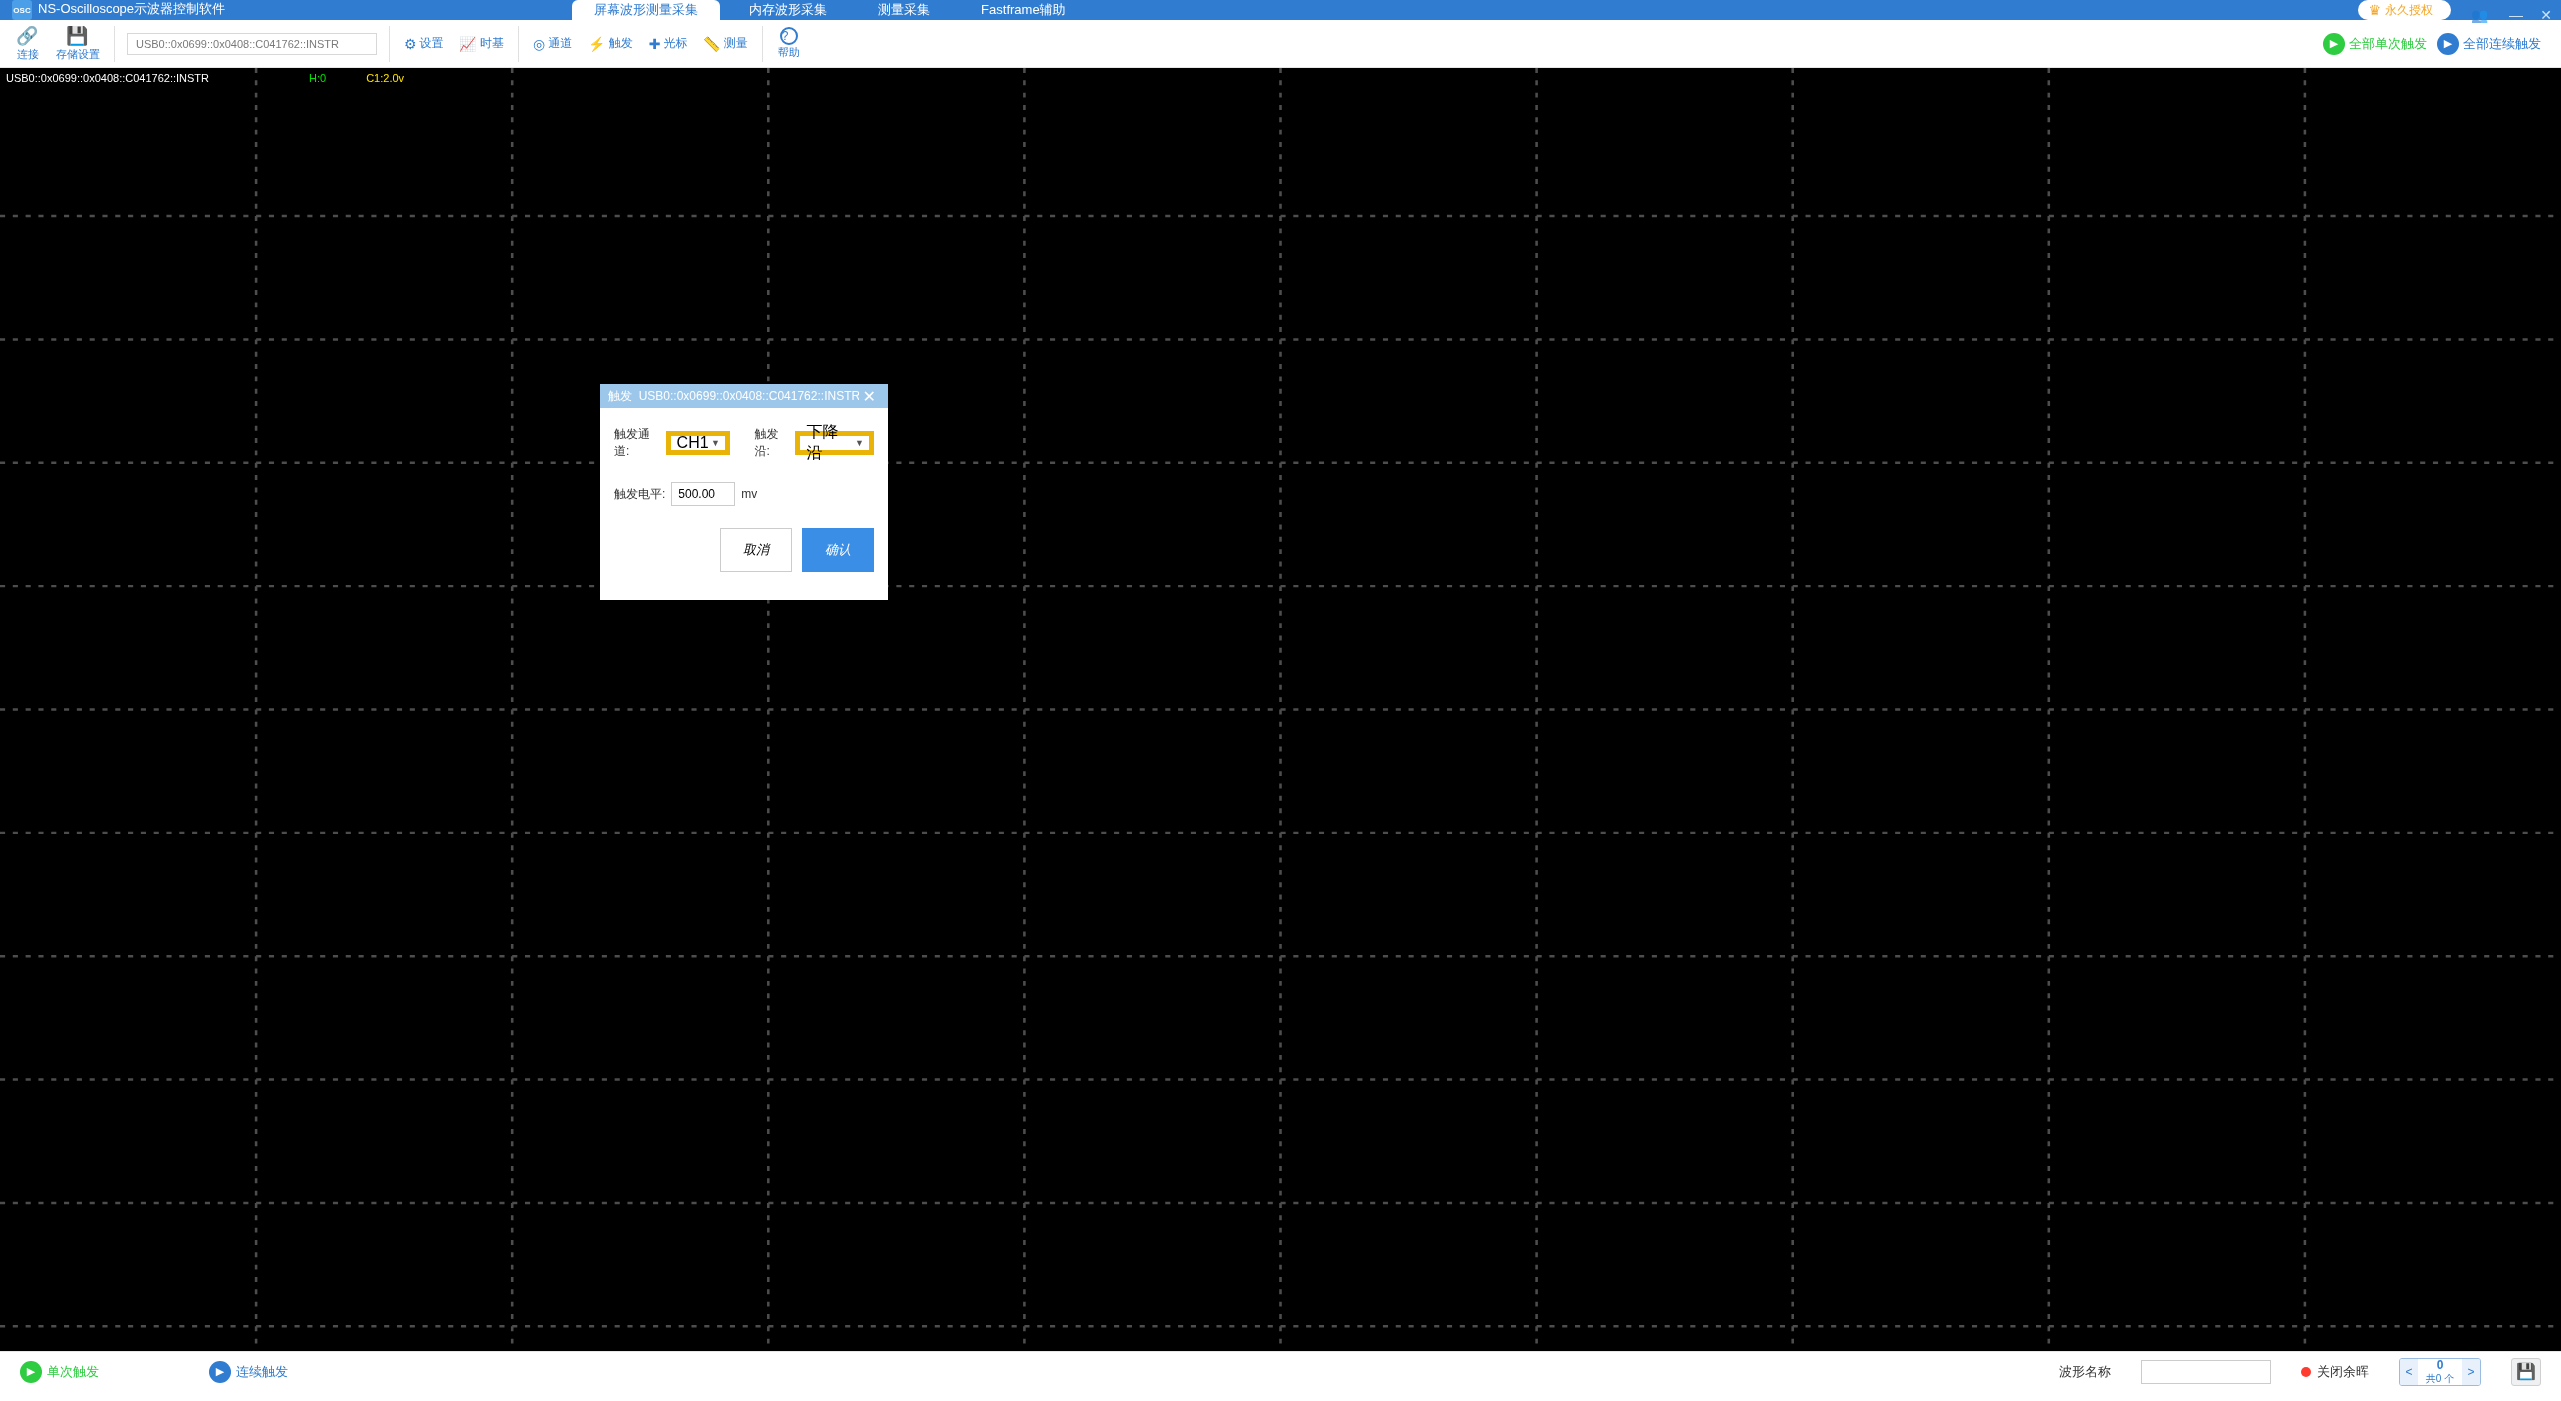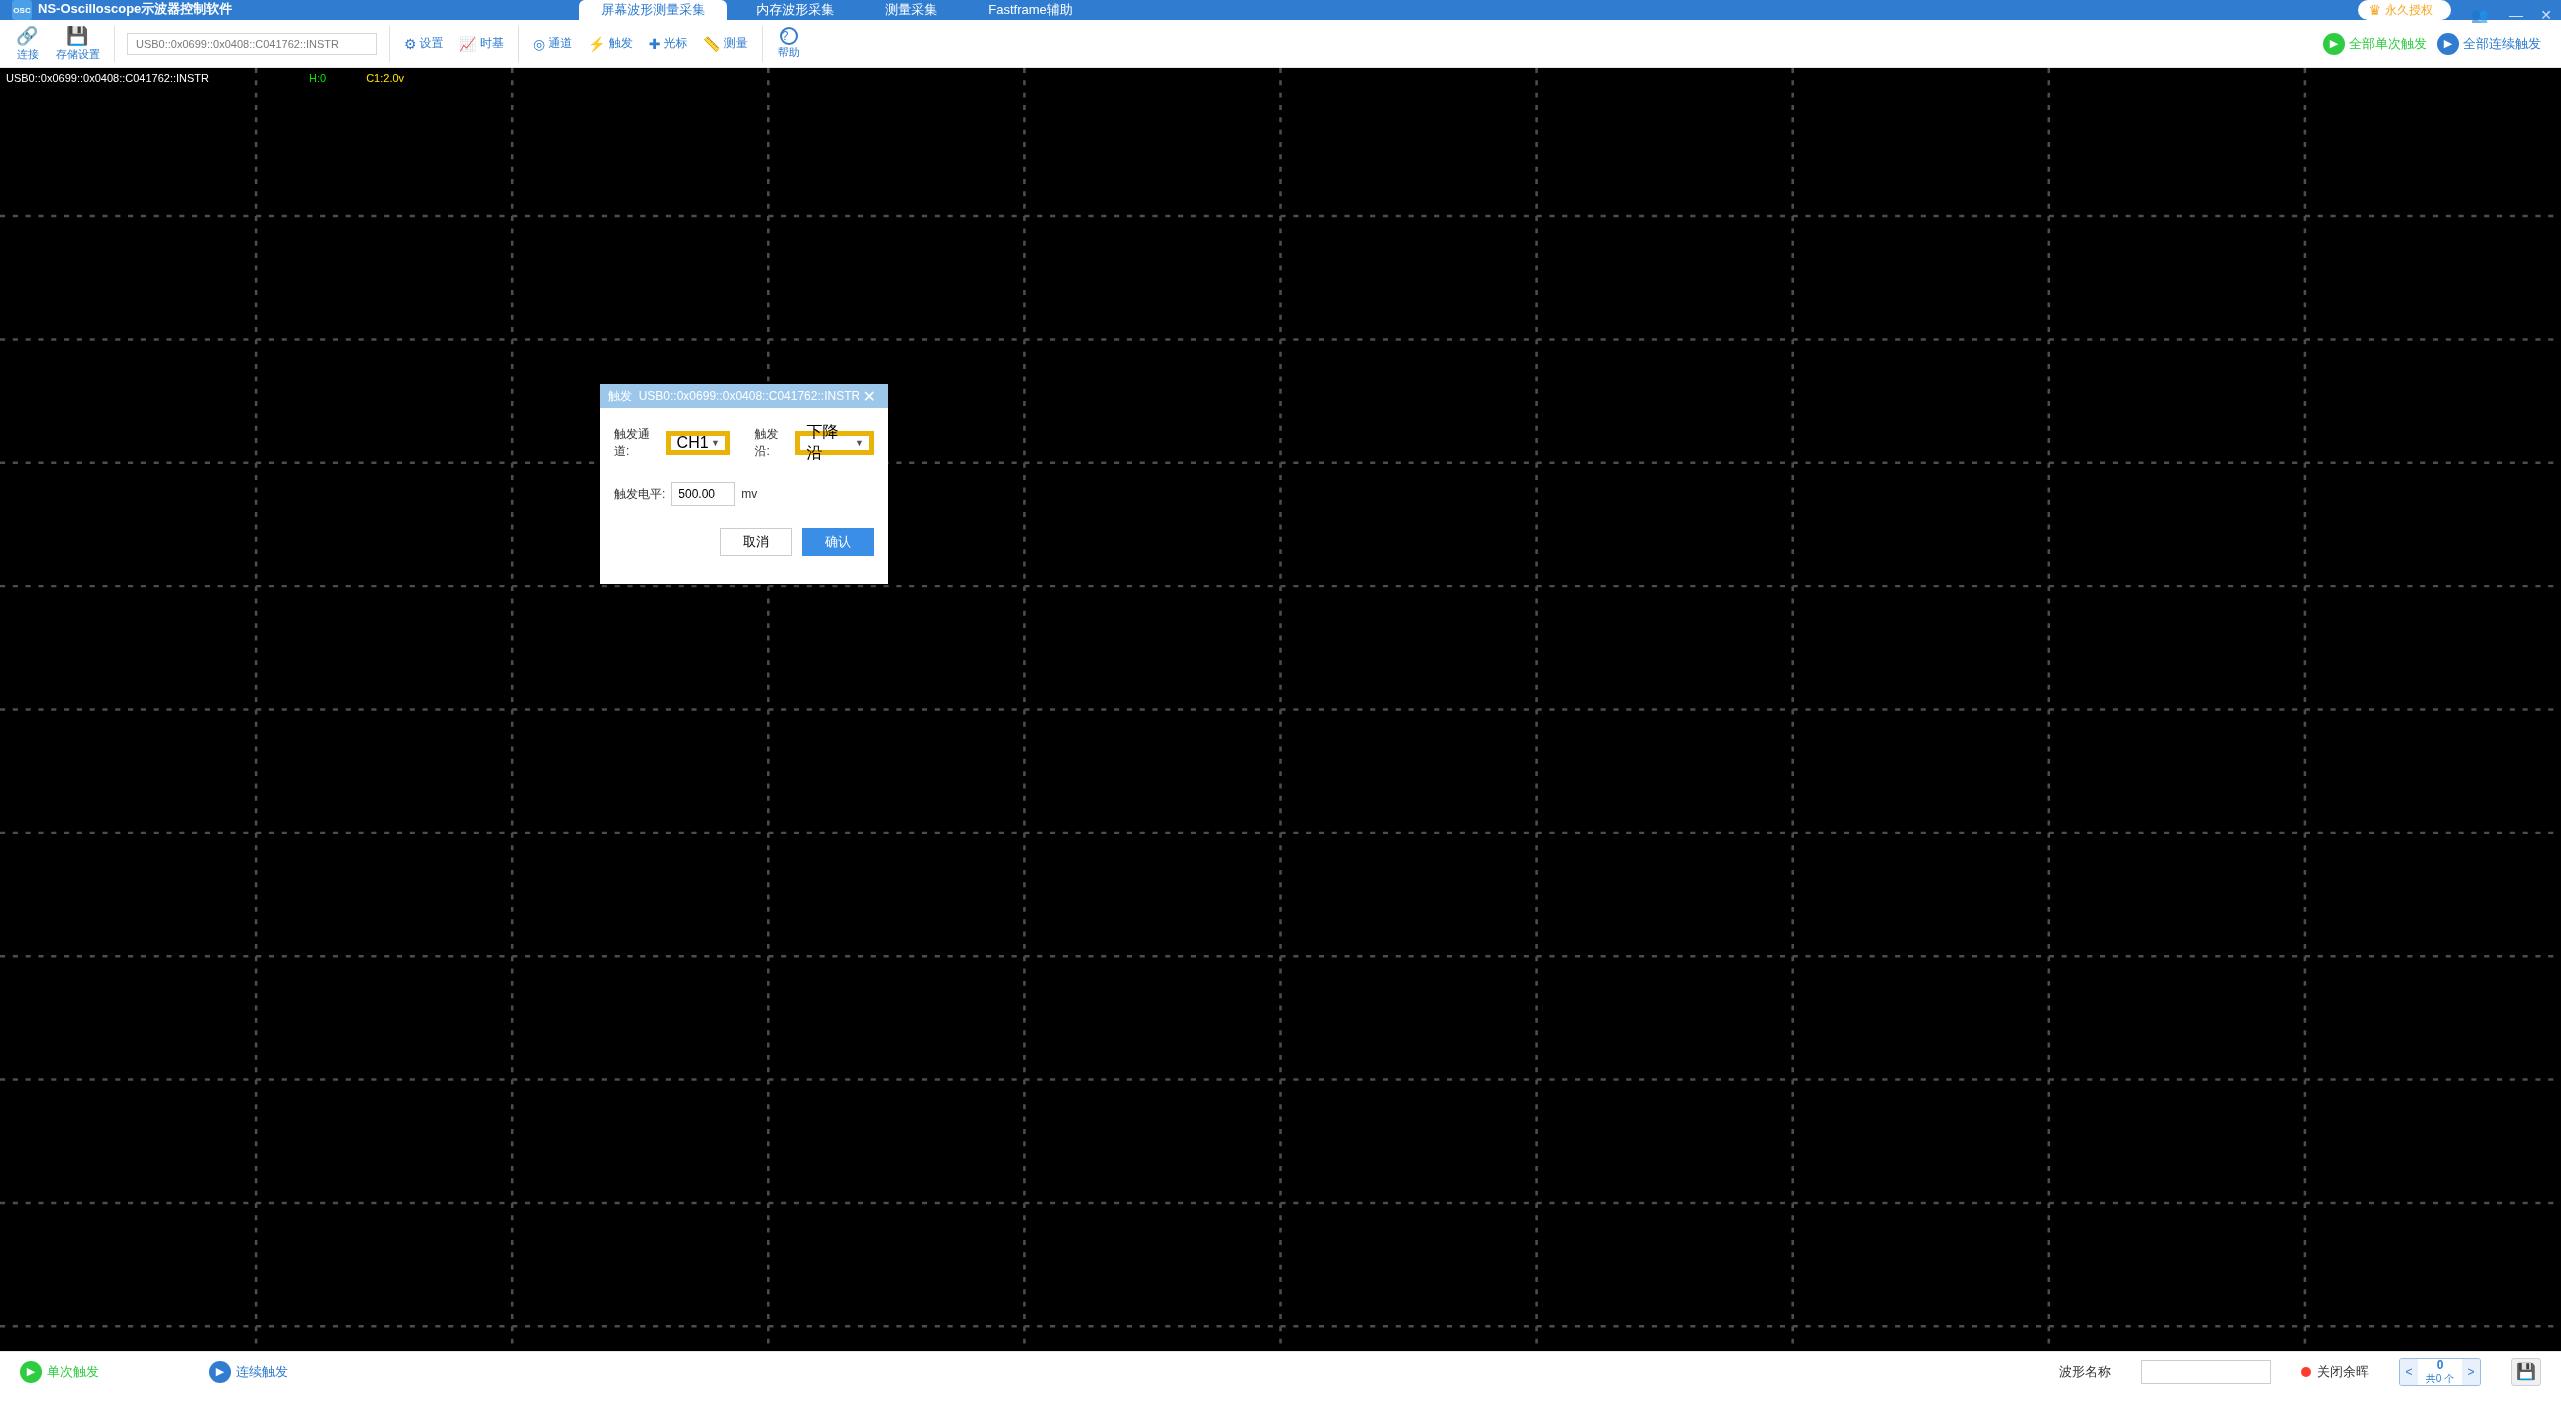--- a/index.html
+++ b/index.html
@@ -9,21 +9,21 @@
   height: 20px; background: #2f7cd0; color: #fff;
   display: flex; font-size: 13px;
   padding-left: 12px;
 }
 .titlebar .app-icon {
   width: 20px; height: 20px; background: #4b9fe8;
   border-radius: 3px; margin-right: 6px;
   display: flex; align-items: center; justify-content: center;
   font-size: 8px; color: #fff; font-weight: bold;
 }
-.titlebar .title-text { flex: 0 0 auto; margin-right: 40px; font-weight: bold; }
+.titlebar .title-text { flex: 0 0 auto; margin-right: 40px; }
 .titlebar .tabs { display: flex; height: 100%; }
 .titlebar .tab {
   padding: 0 22px; display: flex; align-items: center;
   font-size: 13px; cursor: pointer; color: #fff; margin-left: 7px;
 }
 .titlebar .tab.active {
   background: #fff; color: #2f7cd0;
   border-radius: 6px 6px 0 0;
 }
 .titlebar .spacer { flex: 1; }
@@ -157,23 +157,23 @@
 .msel::after {
   content: "▼"; position: absolute; right: 5px; font-size: 9px; color: #555;
 }
 .minput {
   border: 1px solid #ccc; height: 24px; width: 64px;
   padding: 0 6px; font-size: 12px;
 }
 .munit { font-size: 12px; color: #333; }
 .mbtns { display: flex; justify-content: flex-end; gap: 10px; }
 .mbtn {
-  height: 28px; padding: 0 22px; font-size: 13px;
+  height: 44px; padding: 0 22px; font-size: 13px;
   border: 1px solid #ccc; background: #fff; cursor: pointer;
-  display: flex; align-items: center;
+  display: flex; align-items: center; font-style: italic;
 }
 .mbtn.primary { background: #3a8ee6; color: #fff; border-color: #3a8ee6; }
 
 svg.gridsvg { width: 100%; height: 100%; }
 svg.gridsvg line { stroke: #4d4d4d; stroke-width: 1; stroke-dasharray: 2 3; }
 </style>
 </head>
 <body>
 
 <div class="titlebar">

